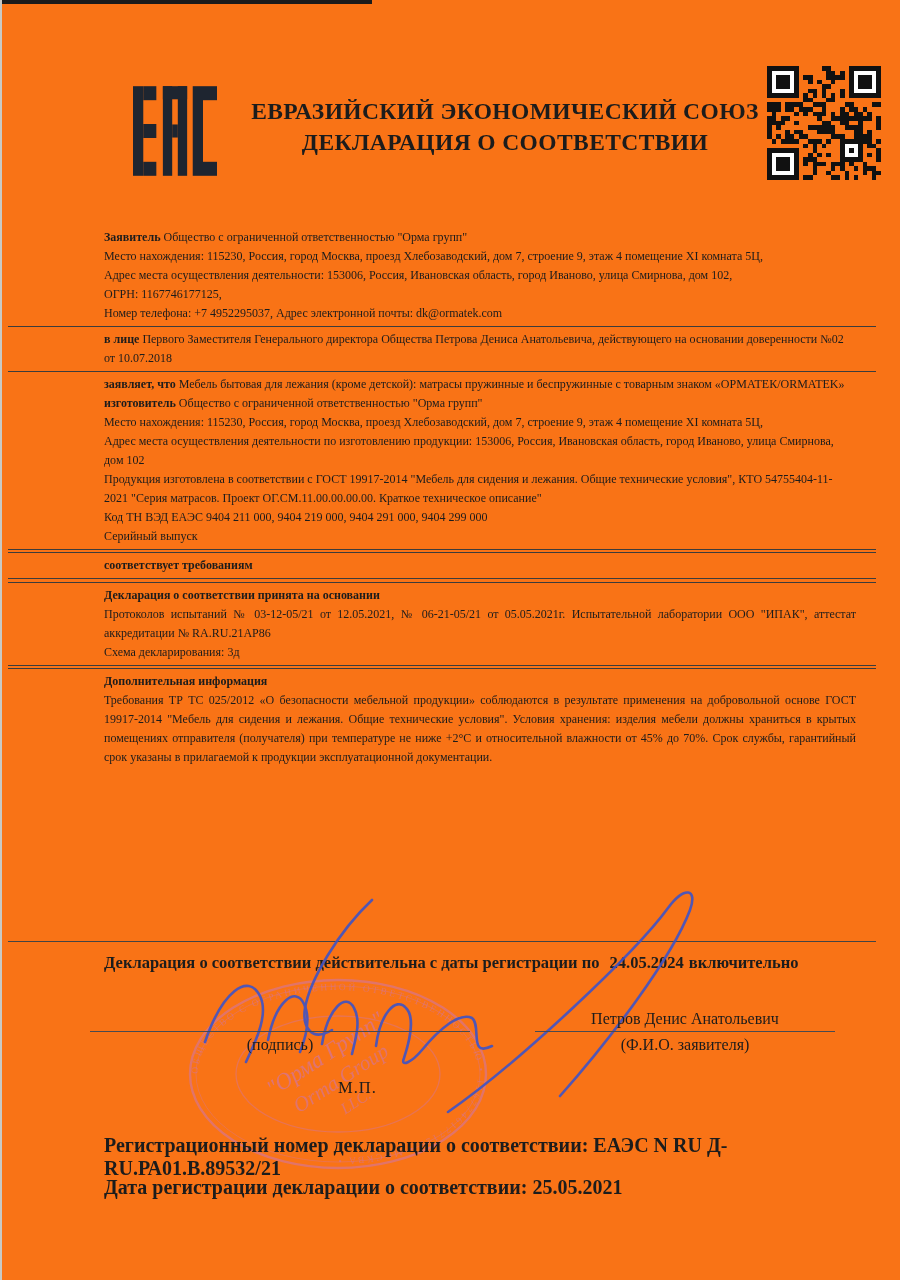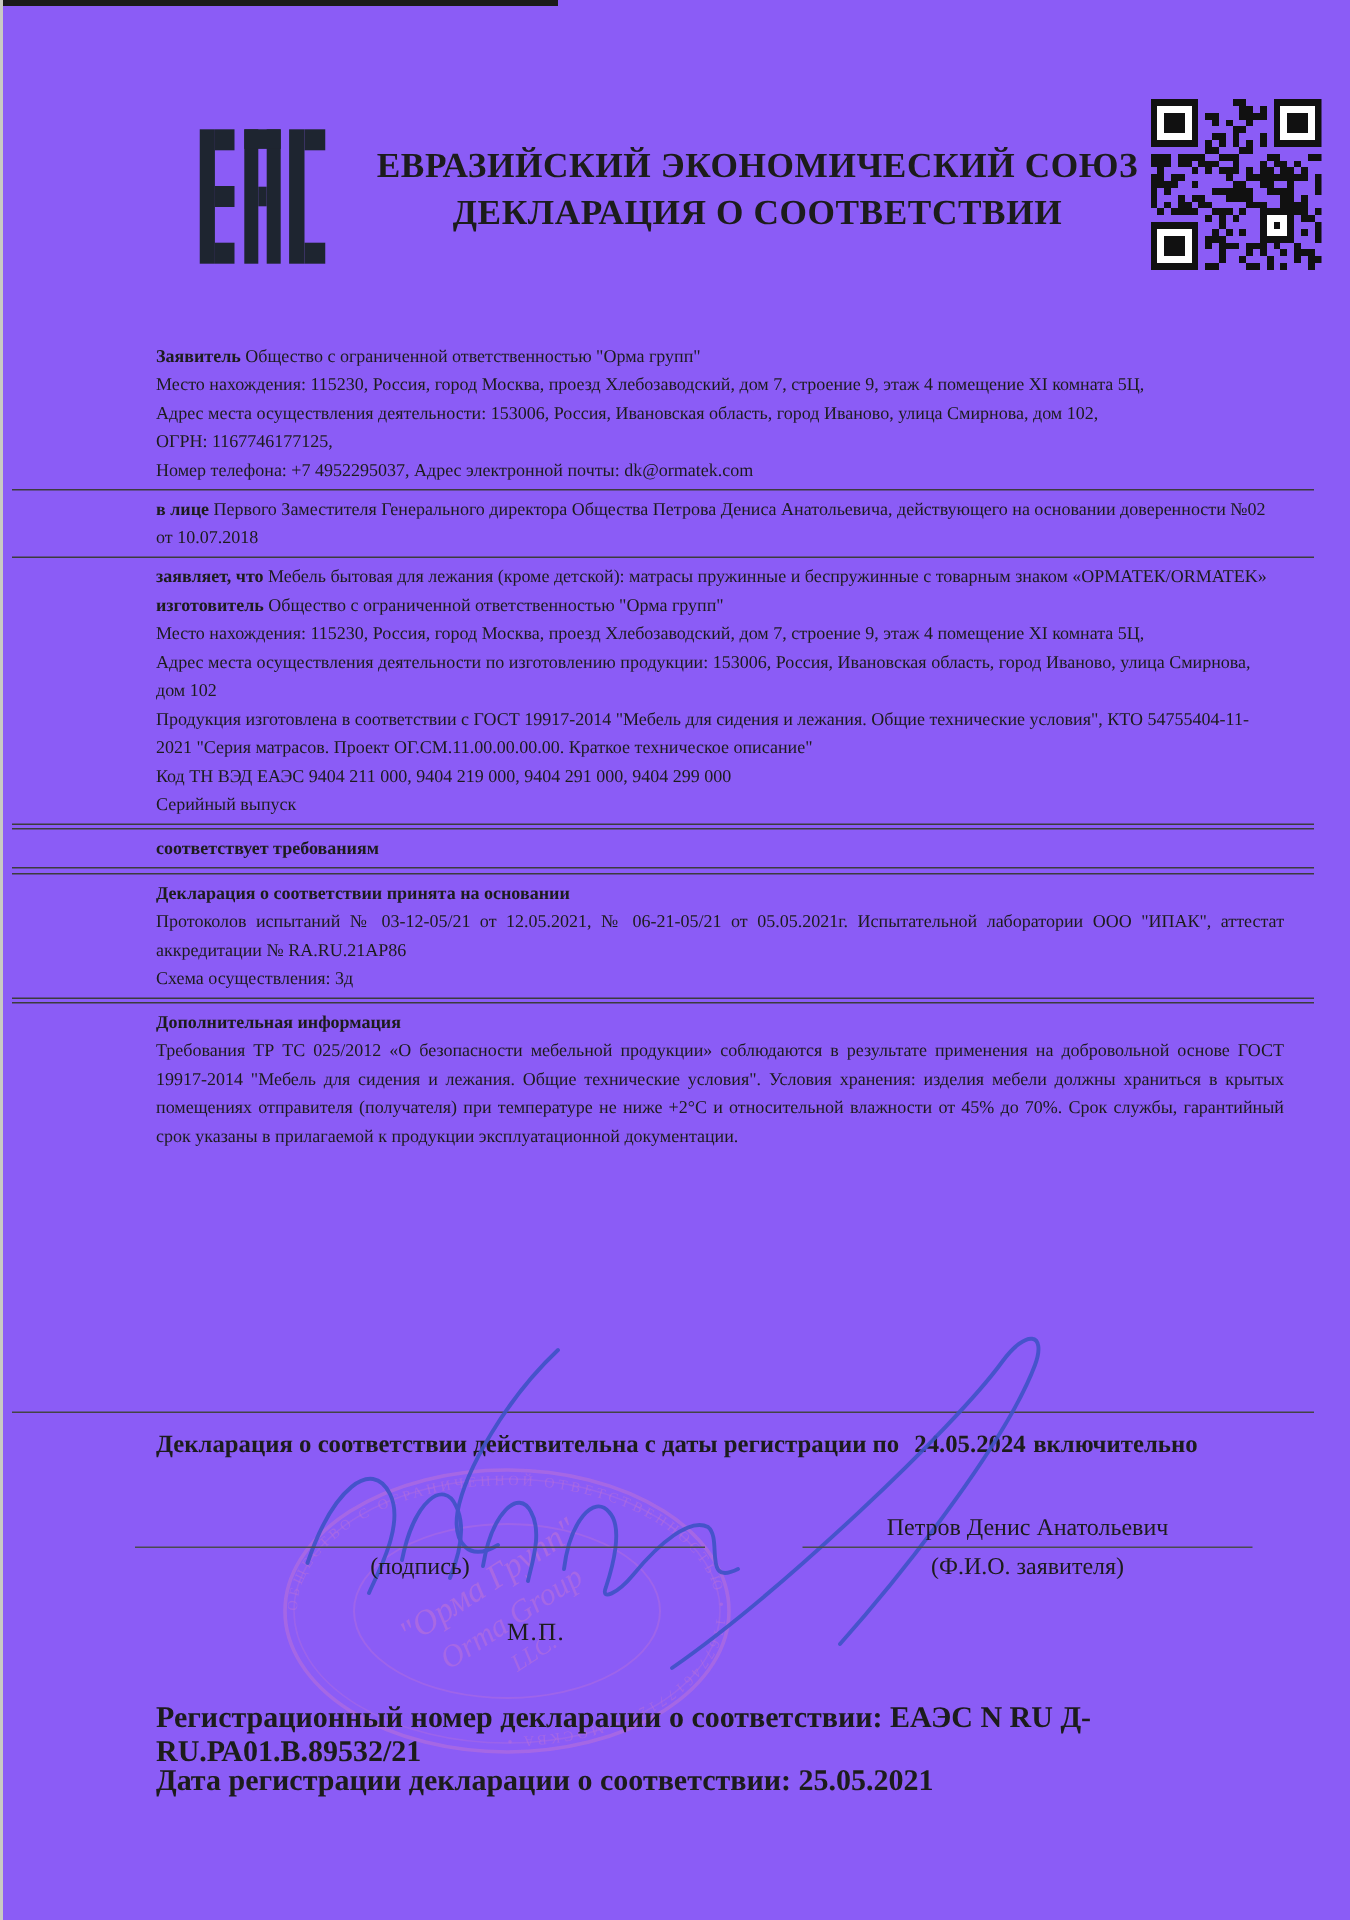--- a/index.html
+++ b/index.html
@@ -1,16 +1,16 @@
 <!DOCTYPE html>
 <html><head>
 <meta charset="utf-8">
 <style>
   html,body{margin:0;padding:0;background:#d8d8d8;}
-  .page{position:relative;width:900px;height:1280px;margin:0 auto;background:#8b5cf6;
+  .page{position:relative;width:900px;height:1280px;margin:0 auto;background:#f97316;
         font-family:"Liberation Serif",serif;color:#1c1c1c;overflow:hidden;}
   .scan-top{position:absolute;left:0;top:0;width:372px;height:4px;background:#1b1b1b;}
   .scan-left{position:absolute;left:0;top:0;width:2px;height:1280px;background:#c9c9c4;}
 
   .eac-logo{position:absolute;left:133px;top:84px;}
   .title{position:absolute;left:225px;top:96px;width:560px;text-align:center;
          font-weight:700;font-size:23.5px;line-height:31px;letter-spacing:.4px;}
   .qr{position:absolute;left:767px;top:66px;width:114px;height:114px;}
 
   .col{position:absolute;left:104px;top:228px;width:752px;font-size:12px;line-height:19px;}
@@ -319,21 +319,21 @@
     <div class="rule dbl"></div>
 
     <div>
       <p class="h">соответствует требованиям</p>
     </div>
     <div class="rule dbl"></div>
 
     <div>
       <p class="h">Декларация о соответствии принята на основании</p>
       <p class="just">Протоколов испытаний № 03-12-05/21 от 12.05.2021, № 06-21-05/21 от 05.05.2021г. Испытательной лаборатории ООО "ИПАК", аттестат аккредитации № RA.RU.21АР86</p>
-      <p class="gap20">Схема осуществления: 3д</p>
+      <p class="gap20">Схема декларирования: 3д</p>
     </div>
     <div class="rule dbl"></div>
 
     <div>
       <p class="h">Дополнительная информация</p>
       <p class="just">Требования ТР ТС 025/2012 «О безопасности мебельной продукции» соблюдаются в результате применения на добровольной основе ГОСТ 19917-2014 "Мебель для сидения и лежания. Общие технические условия". Условия хранения: изделия мебели должны храниться в крытых помещениях отправителя (получателя) при температуре не ниже +2°С и относительной влажности от 45% до 70%. Срок службы, гарантийный срок указаны в прилагаемой к продукции эксплуатационной документации.</p>
     </div>
   </div>
 
   <div class="rule-abs" style="top:941px;"></div>

